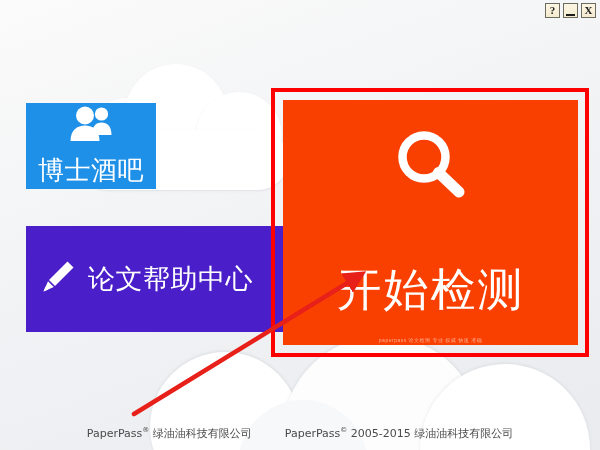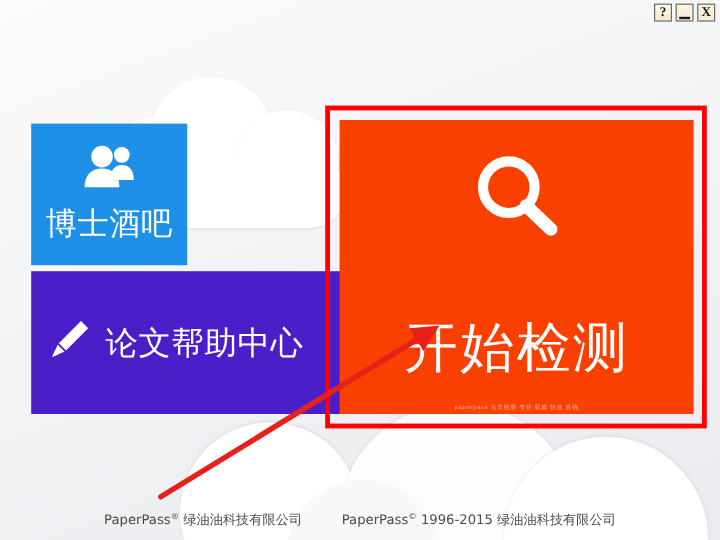--- a/index.html
+++ b/index.html
@@ -146,35 +146,35 @@
     font-family: "DejaVu Sans", "Liberation Sans", sans-serif;
     font-weight: normal;
     white-space: nowrap;
     letter-spacing: 0.5px;
   }
 
   .tile-blue {
     left: 0;
     top: 0;
     width: 130px;
-    height: 118px;
+    height: 86px;
     background: #1e90e8;
   }
   .tile-green {
     left: 131px;
     top: 0;
     width: 140px;
     height: 122px;
     background: #5cae2e;
   }
   .tile-purple {
     left: 0;
     top: 123px;
     width: 271px;
-    height: 119px;
+    height: 106px;
     background: #4a1ec8;
     flex-direction: row;
     justify-content: flex-start;
     padding-left: 14px;
   }
   .tile-blue .tile-label,
   .tile-green .tile-label {
     font-size: 26px;
     margin-top: 6px;
   }
@@ -347,17 +347,17 @@
       </marker>
     </defs>
     <line x1="134" y1="414" x2="357" y2="277" stroke="#e8201a" stroke-width="4.5" stroke-linecap="round" marker-end="url(#arrowHead)"></line>
   </svg>
 
   <div class="footer">
     <span class="footer-seg"><span>PaperPass</span><span class="sup">®</span>
       <span>绿油油科技有限公司</span></span>
     <span class="footer-gap"></span>
     <span class="footer-seg"><span>PaperPass</span><span class="sup">©</span>
-      <span>1996-2015</span>
+      <span>2005-2015</span>
       <span>绿油油科技有限公司</span></span>
   </div>
 
 </div>
 
 </body></html>

